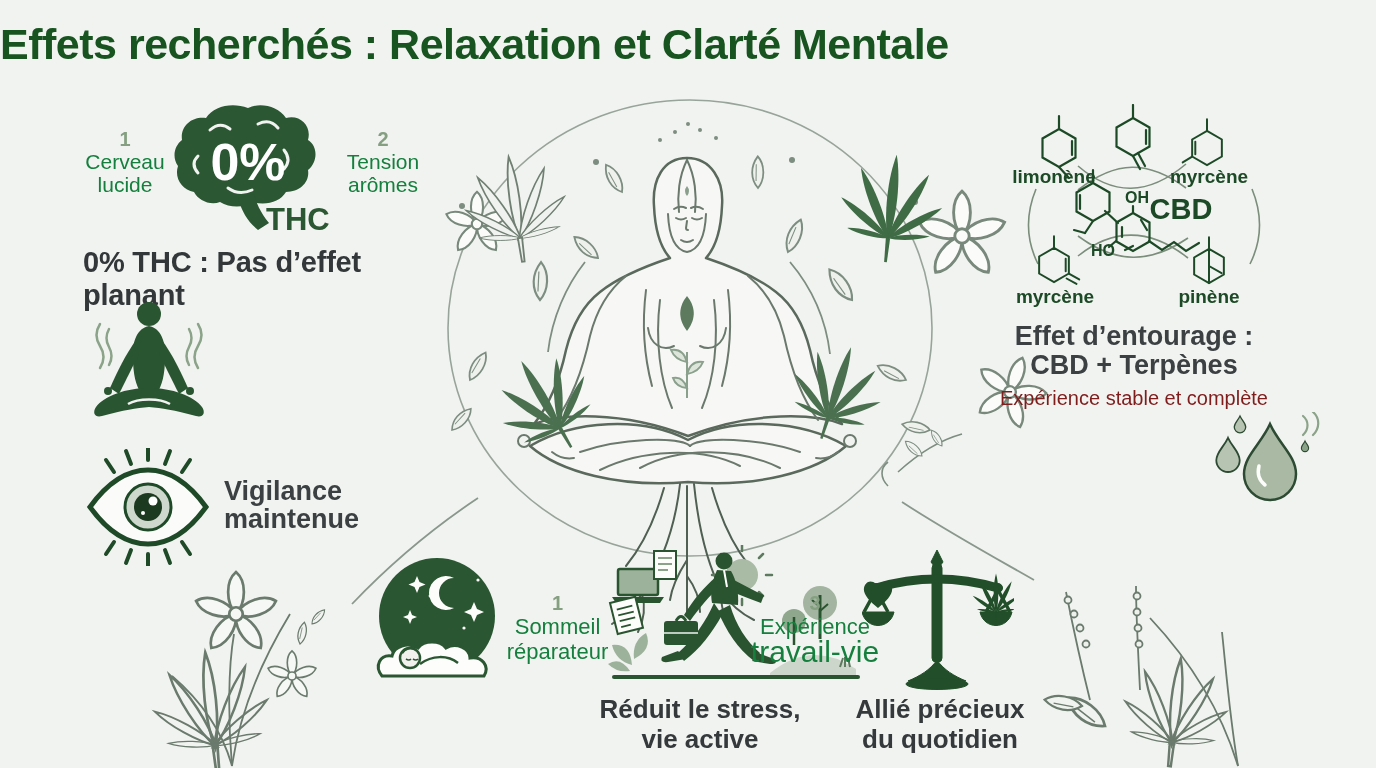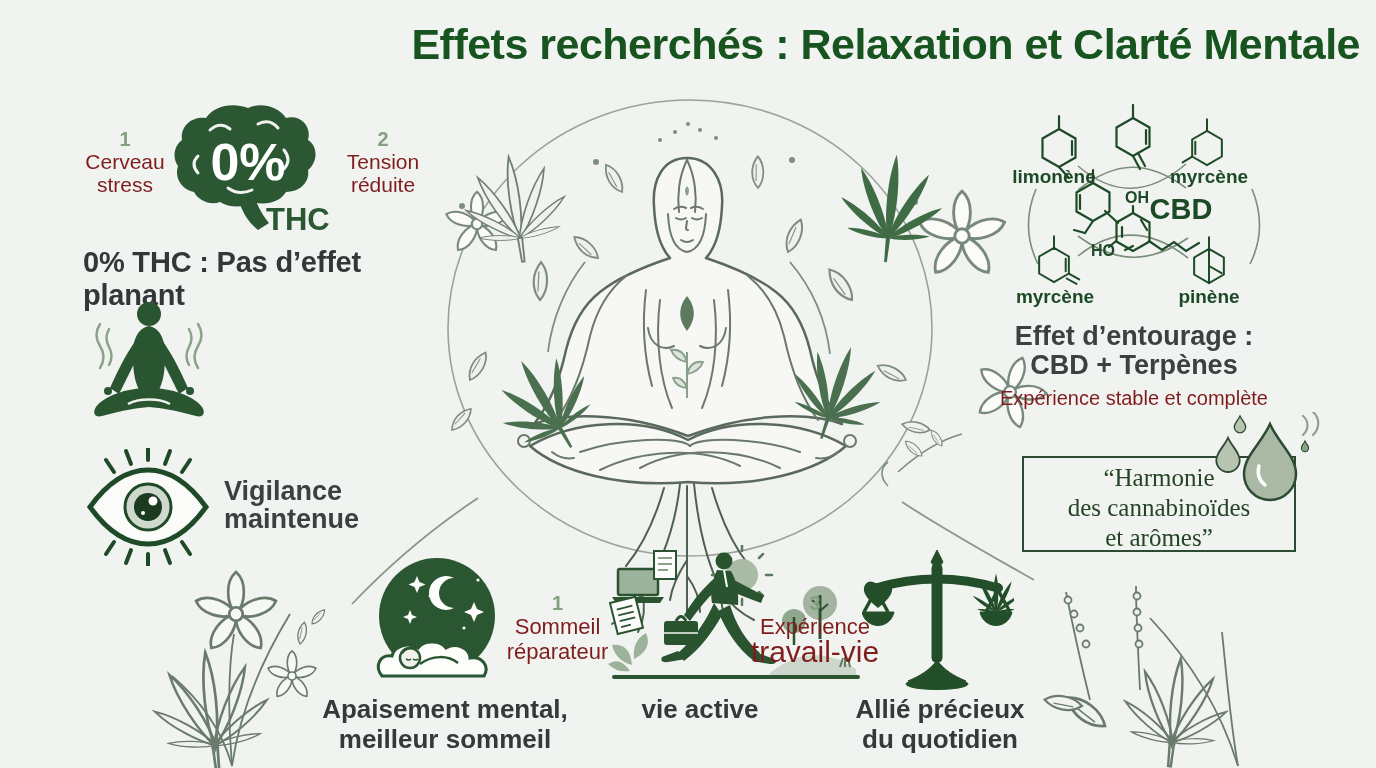--- a/index.html
+++ b/index.html
@@ -1,22 +1,22 @@
 <!DOCTYPE html>
 <html><head>
 <meta charset="utf-8">
 <style>
   html,body{margin:0;padding:0;}
   .stage{position:relative;width:1376px;height:768px;background:#f1f3f0;overflow:hidden;
          font-family:"Liberation Sans",sans-serif;color:#3c4043;}
   .abs{position:absolute;}
   .ctr{text-align:center;}
-  .title{left:0;right:16px;top:20px;font-size:43px;font-weight:800;letter-spacing:-0.5px;color:#17541f;text-align:right;}
+  .title{left:0;right:16px;top:20px;font-size:43px;font-weight:800;letter-spacing:-0.5px;color:#17541f;text-align:left;}
   .step-num{font-size:20px;font-weight:700;color:#85a081;line-height:22px;}
-  .step-label{font-size:21px;font-weight:500;color:#7f1d1d;line-height:23px;}
+  .step-label{font-size:21px;font-weight:500;color:#15803d;line-height:23px;}
   .headline{font-size:29px;font-weight:700;color:#33373a;letter-spacing:-0.2px;}
   .feature{font-size:27px;font-weight:700;color:#3c4043;line-height:28px;}
   .r-head{font-size:27px;font-weight:700;color:#3c4043;line-height:29px;}
   .r-sub{font-size:20px;font-weight:400;color:#7f1d1d;}
   .caption{font-size:26px;font-weight:700;color:#35393c;line-height:30px;}
   .quote-box{border:2px solid #2d4a33;background:transparent;}
   .quote-text{font-family:"Liberation Serif",serif;font-size:25px;color:#244426;line-height:30px;padding-top:5px;}
   svg{display:block;}
 </style>
 </head>
@@ -187,21 +187,21 @@
       <use href="#simpleleaf" transform="translate(942,446) rotate(-15) scale(0.6)"></use>
       <path d="M 888,486 C 880,478 880,468 888,462" fill="none"></path>
     </g>
   </svg>
 
   <div class="abs title">Effets recherchés : Relaxation et Clarté Mentale</div>
 
   <div class="abs ctr" style="left:60px;top:128px;width:130px;">
     <div class="step-num">1</div>
     <div class="step-label">Cerveau</div>
-    <div class="step-label">stress</div>
+    <div class="step-label">lucide</div>
   </div>
 
   <svg class="abs" style="left:172px;top:100px;" width="158" height="140" viewBox="0 0 158 140">
     <path d="M 76,8 C 60,2 42,6 34,18 C 20,16 8,26 10,40 C 2,46 0,58 6,66
              C 2,78 10,90 22,92 C 26,100 38,106 48,102 C 58,108 72,108 80,102
              C 94,106 108,102 114,92 C 128,92 138,82 136,70 C 146,62 146,46 136,40
              C 140,26 128,14 114,18 C 106,6 88,2 76,8 Z" fill="#2b5733"></path>
     <path d="M 66,98 C 70,112 76,122 86,130 L 97,123 C 88,112 84,102 82,94 Z" fill="#2b5733"></path>
     <g stroke="#f1f3f0" stroke-width="3" fill="none" stroke-linecap="round">
       <path d="M 38,30 q 10,-9 20,-1"></path>
@@ -210,21 +210,21 @@
       <path d="M 112,50 q 8,10 0,19"></path>
       <path d="M 56,88 q 11,8 24,2"></path>
     </g>
     <text x="76" y="80" text-anchor="middle" font-size="52" font-weight="800" fill="#ffffff">0%</text>
     <text x="94" y="130" font-size="31" font-weight="800" fill="#2b5733">THC</text>
   </svg>
 
   <div class="abs ctr" style="left:318px;top:128px;width:130px;">
     <div class="step-num">2</div>
     <div class="step-label">Tension</div>
-    <div class="step-label">réduite</div>
+    <div class="step-label">arômes</div>
   </div>
 
   <div class="abs headline" style="left:83px;top:246px;width:380px;">0% THC : Pas d’effet planant</div>
 
   <svg class="abs" style="left:90px;top:296px;" width="118" height="138" viewBox="0 0 118 138">
     <g fill="#2a5531">
       <circle cx="59" cy="18" r="12"></circle>
       <path d="M 59,30 C 48,32 42,44 43,62 C 43,78 46,90 51,97 L 67,97 C 72,90 75,78 75,62 C 76,44 70,32 59,30 Z"></path>
       <path d="M 46,44 C 36,58 27,76 20,92 L 29,98 C 36,84 44,68 49,58 Z"></path>
       <path d="M 72,44 C 82,58 91,76 98,92 L 89,98 C 82,84 74,68 69,58 Z"></path>
@@ -342,27 +342,20 @@
       <text x="173" y="115" font-size="29" font-weight="800">CBD</text>
     </g>
   </svg>
 
   <div class="abs ctr r-head" style="left:984px;top:322px;width:300px;text-align:center;">
     <div>Effet d’entourage :</div>
     <div>CBD + Terpènes</div>
   </div>
   <div class="abs ctr r-sub" style="left:984px;top:387px;width:300px;">Expérience stable et complète</div>
 
-  <div class="abs quote-box" style="left:1022px;top:456px;width:270px;height:92px;">
-    <div class="ctr quote-text">
-      <div>“Harmonie</div>
-      <div>des cannabinoïdes</div>
-      <div>et arômes”</div>
-    </div>
-  </div>
   <svg class="abs" style="left:1206px;top:412px;" width="120" height="100" viewBox="0 0 120 100">
     <g transform="translate(64,48)">
       <path d="M 0,-36 C 9,-16 26,-4 26,14 A 26,26 0 1 1 -26,14 C -26,-4 -9,-16 0,-36 Z" fill="#a9b9a4" stroke="#2d4a33" stroke-width="2.5"></path>
       <path d="M -11,6 q -3,12 6,19" stroke="#fdfdfb" stroke-width="3.5" fill="none" stroke-linecap="round"></path>
     </g>
     <g transform="translate(22,42) scale(0.45)">
       <path d="M 0,-36 C 9,-16 26,-4 26,14 A 26,26 0 1 1 -26,14 C -26,-4 -9,-16 0,-36 Z" fill="#b7c4b2" stroke="#2d4a33" stroke-width="4"></path>
     </g>
     <g transform="translate(34,12) scale(0.22)">
       <path d="M 0,-36 C 9,-16 26,-4 26,14 A 26,26 0 1 1 -26,14 C -26,-4 -9,-16 0,-36 Z" fill="#b7c4b2" stroke="#2d4a33" stroke-width="6"></path>
@@ -472,25 +465,22 @@
       <path d="M 14,42 L 2,64 M 14,42 L 26,64 M 136,42 L 124,64 M 136,42 L 148,64" stroke-width="3.5" fill="none"></path>
       <path d="M 0,64 C 4,82 28,82 32,64 Z"></path>
       <path d="M 118,64 C 122,82 146,82 150,64 Z"></path>
       <path d="M 75,112 C 68,122 58,128 46,133 L 104,133 C 92,128 82,122 75,112 Z"></path>
       <ellipse cx="75" cy="136" rx="31" ry="5.5"></ellipse>
     </g>
     <path d="M 16,42 C 16,34 7,30 3,37 C -1,44 6,52 16,60 C 26,52 33,44 29,37 C 25,30 16,34 16,42 Z" fill="#224f29"></path>
     <use href="#cannaleaf" transform="translate(134,64) scale(0.62)" fill="#224f29"></use>
   </svg>
 
-  <div class="abs ctr caption" style="left:310px;top:694px;width:270px;">
-    <div>Apaisement mental,</div>
-    <div>meilleur sommeil</div>
-  </div>
   <div class="abs ctr caption" style="left:570px;top:694px;width:260px;">
+    <div>Réduit le stress,</div>
     <div>vie active</div>
   </div>
   <div class="abs ctr caption" style="left:820px;top:694px;width:240px;">
     <div>Allié précieux</div>
     <div>du quotidien</div>
   </div>
 
 </div>
 
 </body></html>

